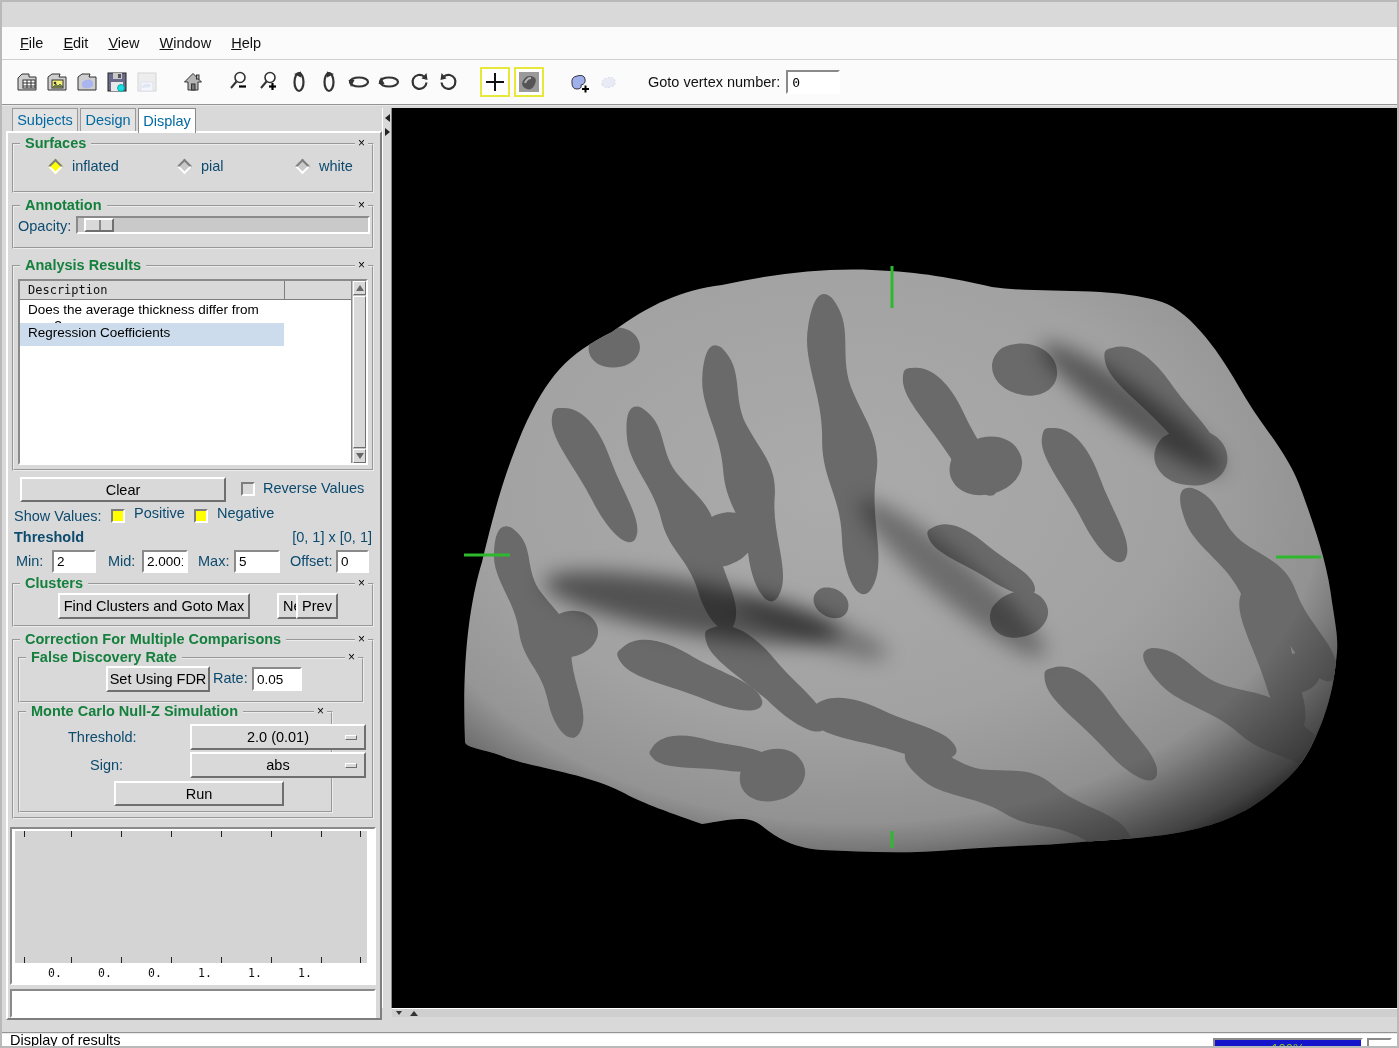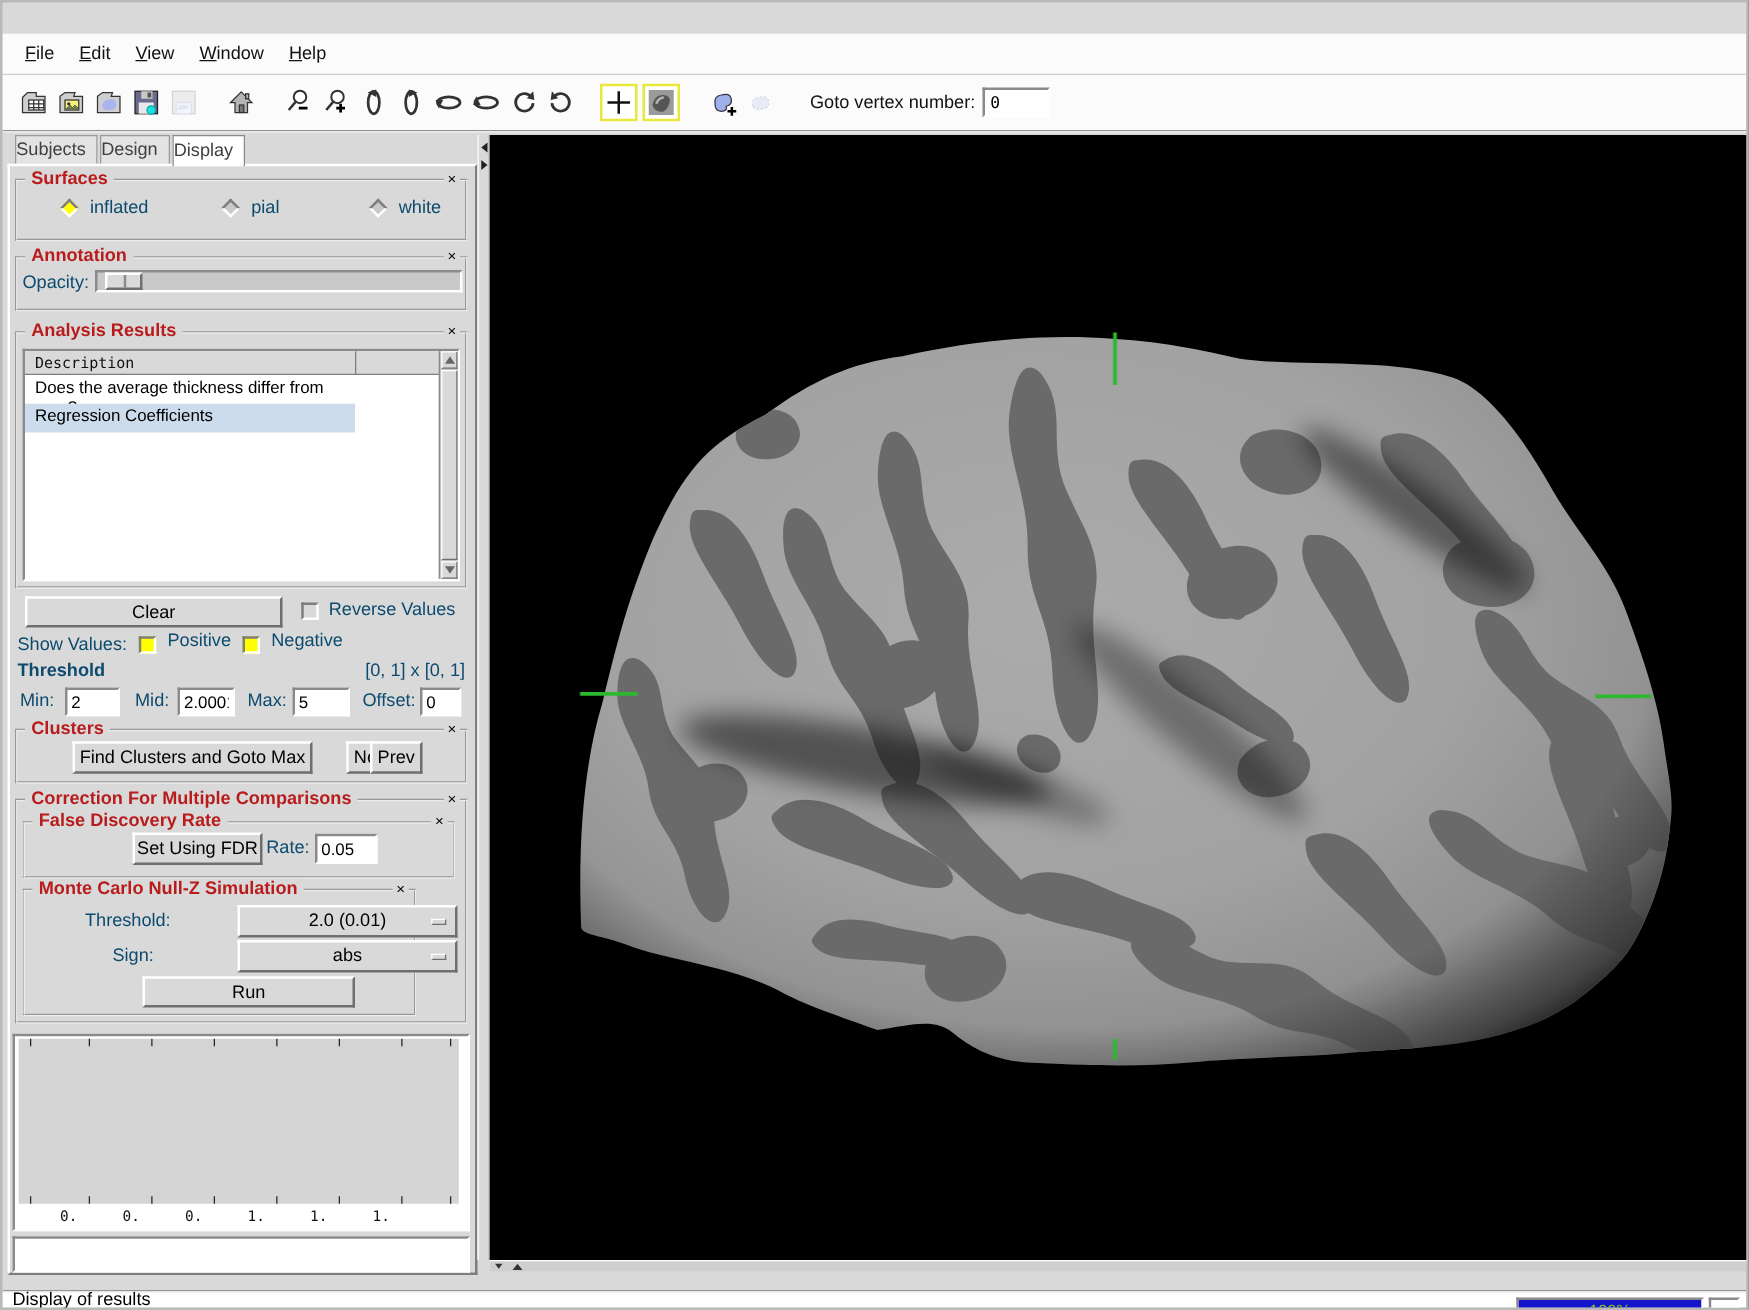--- a/index.html
+++ b/index.html
@@ -33,29 +33,29 @@
   .tbtn svg { display:block; }
   .tbtn.boxed { width:30px; height:30px; border:2px solid #e8e83a; background:#fff; margin-right:4px; }
   .tbtn.dim { opacity:.55; } .gap-m { margin-left:16px; }
   .goto-label { font-size:14.5px; margin-left:24px; color:#111; }
   .goto-entry { width:54px; height:24px; margin-left:6px; font-size:13px; padding:2px 4px;
     border:2px solid; border-color:#8a8a8a #fff #fff #8a8a8a; background:#fff; font-family:"DejaVu Sans Mono",monospace;}
 
   
   .leftpanel { position:absolute; left:4px; top:106px; width:376px; height:912px; }
   .tab { position:absolute; top:0; height:23px; background:#e3e3e3; border:1px solid #9a9a9a;
-    border-bottom:none; font-size:14.5px; display:flex; align-items:center; color:#404040; }
+    border-bottom:none; font-size:14.5px; display:flex; align-items:center; justify-content:center; color:#0369a1; }
   .tab.active { background:#fff; height:25px; z-index:3; border-color:#8a8a8a; }
   .panelbody { position:absolute; left:0; top:23px; width:376px; height:889px; background:#d9d9d9;
     border:2px solid; border-color:#fff #7e7e7e #7e7e7e #fff; }
 
   
   .frame { position:absolute; border:2px groove #ececec; }
   .frame-title { position:absolute; top:-10px; left:6px; background:#d9d9d9; padding:0 5px;
-    font-weight:bold; font-size:14.5px; color:#b91c1c; white-space:nowrap; }
+    font-weight:bold; font-size:14.5px; color:#15803d; white-space:nowrap; }
   .frame-x { position:absolute; top:-9px; right:4px; background:#d9d9d9; padding:0 3px;
     font-size:12px; color:#000; line-height:14px; }
   .btn { display:flex; align-items:center; justify-content:center; font-size:14.5px; color:#000;
     border:2px solid; border-color:#ffffff #6f6f6f #6f6f6f #ffffff; background:#d9d9d9; }
   .entry { border:2px solid; border-color:#8a8a8a #fff #fff #8a8a8a; background:#fff;
     font-size:13.5px; padding:1px 3px; font-family:"Liberation Sans",sans-serif; }
 
   .diamond { width:11px; height:11px; transform:rotate(45deg); background:#c9c9c9;
     border:2px solid; border-color:#7e7e7e #fff #fff #7e7e7e; display:inline-block; }
   .diamond.sel { background:#ffff00; }

